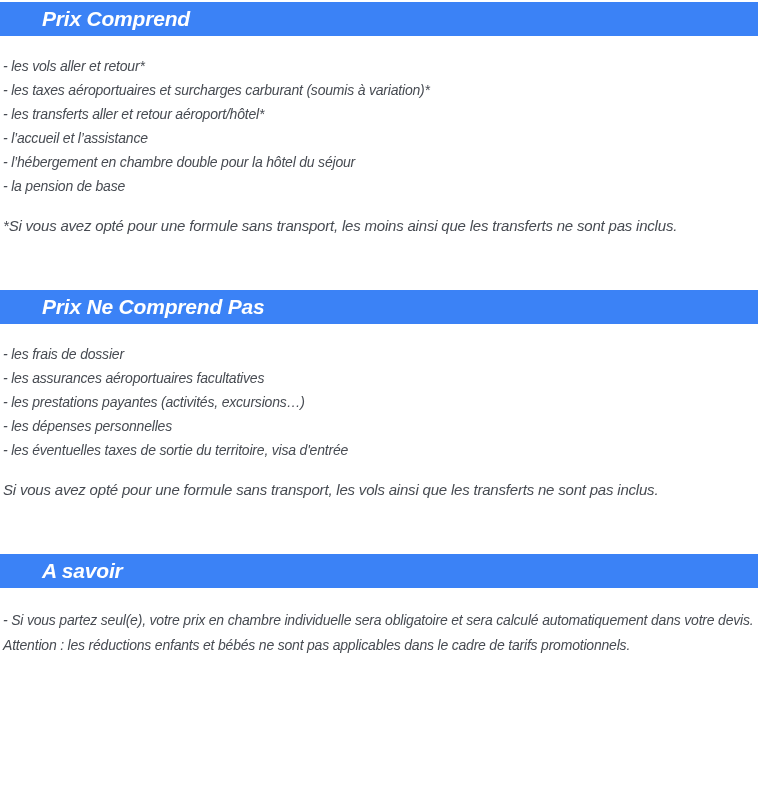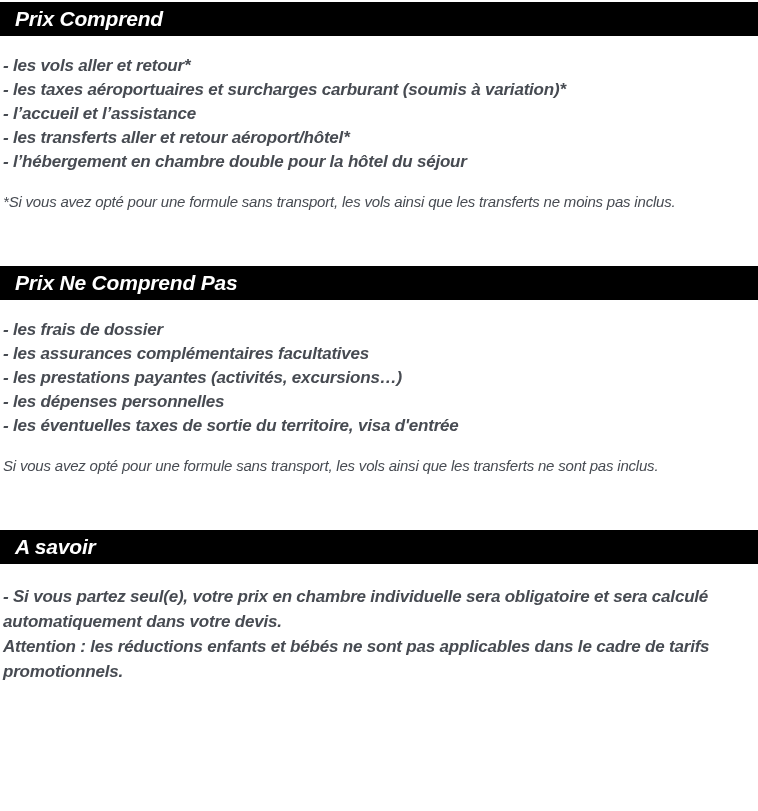--- a/index.html
+++ b/index.html
@@ -12,45 +12,45 @@
     margin: 0;
     font-family: "Liberation Sans", sans-serif;
     font-style: italic;
     color: #474b52;
     background: #ffffff;
   }
   .section-header {
     margin-top: 2px;
     width: 758px;
     height: 34px;
-    background: #000000;
+    background: #3b82f6;
     box-sizing: border-box;
     display: flex;
     align-items: center;
+    padding-left: 27px;
   }
   .section-header .title {
     color: #ffffff;
     font-weight: bold;
     font-style: italic;
     font-size: 21px;
     padding-left: 15px;
     letter-spacing: -0.2px;
     white-space: nowrap;
   }
   .section-body {
     padding: 18px 4px 50px 3px;
     box-sizing: border-box;
     width: 758px;
   }
   .section-body .item {
-    font-size: 17px;
+    font-size: 14px;
     line-height: 24px;
     letter-spacing: -0.2px;
     white-space: nowrap;
-    font-weight: bold;
   }
   .section-body.wrap {
     padding: 20px 4px 10px 3px;
   }
   .section-body.wrap .item {
     white-space: normal;
     line-height: 25px;
   }
   .note {
     margin-top: 16px;
@@ -65,36 +65,37 @@
 <div class="page">
 
   <div class="section">
     <div class="section-header">
       <span class="title">Prix Comprend</span>
     </div>
     <div class="section-body">
       <div>
           <div class="item">- les vols aller et retour*</div>
           <div class="item">- les taxes aéroportuaires et surcharges carburant (soumis à variation)*</div>
+          <div class="item">- les transferts aller et retour aéroport/hôtel*</div>
           <div class="item">- l’accueil et l’assistance</div>
-          <div class="item">- les transferts aller et retour aéroport/hôtel*</div>
           <div class="item">- l’hébergement en chambre double pour la hôtel du séjour</div>
+          <div class="item">- la pension de base</div>
         </div>
-      <div class="note">*Si vous avez opté pour une formule sans transport, les vols ainsi que les transferts ne moins pas inclus.</div>
+      <div class="note">*Si vous avez opté pour une formule sans transport, les moins ainsi que les transferts ne sont pas inclus.</div>
     </div>
   </div>
 
   <div class="section">
     <div class="section-header">
       <span class="title">Prix Ne Comprend Pas</span>
     </div>
     <div class="section-body">
       <div>
           <div class="item">- les frais de dossier</div>
-          <div class="item">- les assurances complémentaires facultatives</div>
+          <div class="item">- les assurances aéroportuaires facultatives</div>
           <div class="item">- les prestations payantes (activités, excursions…)</div>
           <div class="item">- les dépenses personnelles</div>
           <div class="item">- les éventuelles taxes de sortie du territoire, visa d'entrée</div>
         </div>
       <div class="note">Si vous avez opté pour une formule sans transport, les vols ainsi que les transferts ne sont pas inclus.</div>
     </div>
   </div>
 
   <div class="section">
     <div class="section-header">

